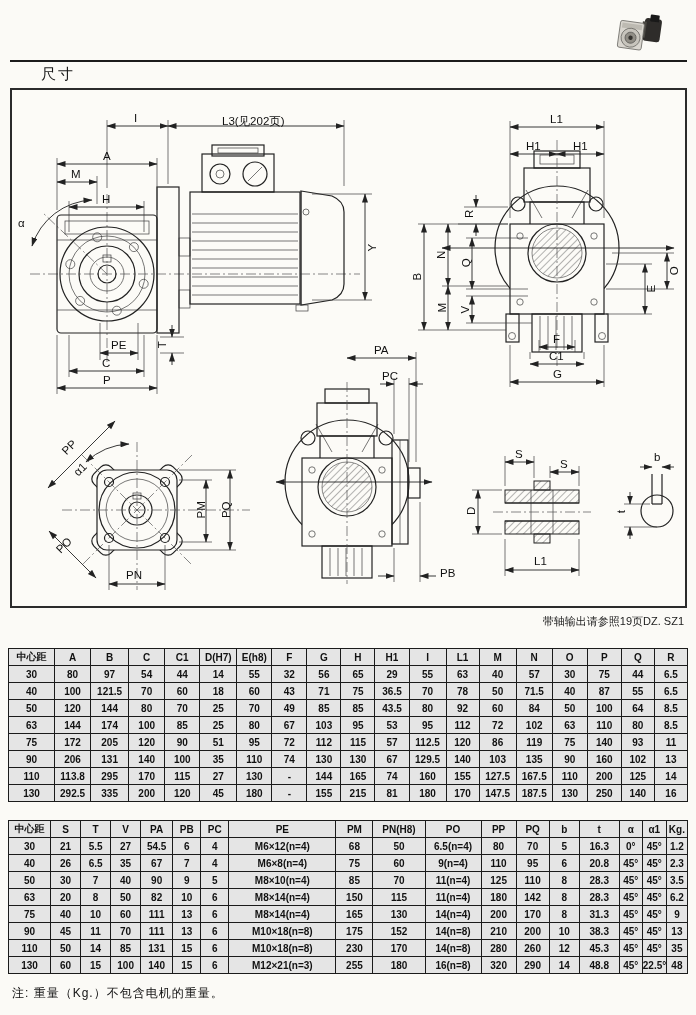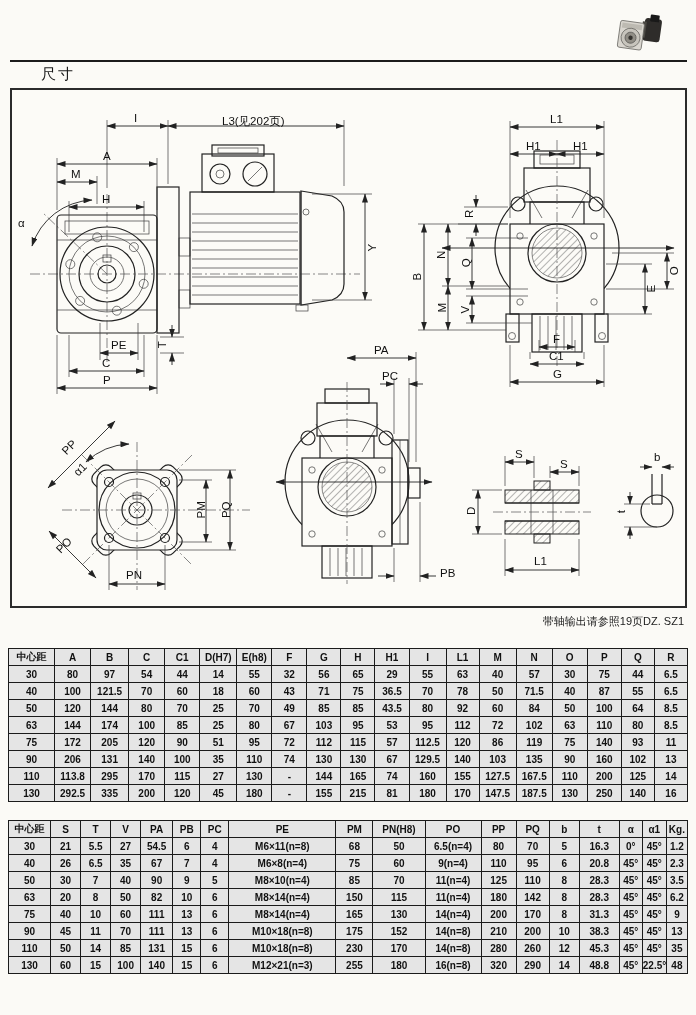--- a/index.html
+++ b/index.html
@@ -625,21 +625,21 @@
       </thead>
       <tbody>
         <tr>
           <td>30</td>
           <td>21</td>
           <td>5.5</td>
           <td>27</td>
           <td>54.5</td>
           <td>6</td>
           <td>4</td>
-          <td>M6×11(n=8)</td>
+          <td>M6×12(n=4)</td>
           <td>68</td>
           <td>50</td>
           <td>6.5(n=4)</td>
           <td>80</td>
           <td>70</td>
           <td>5</td>
           <td>16.3</td>
           <td>0°</td>
           <td>45°</td>
           <td>1.2</td>
@@ -780,13 +780,14 @@
           <td>290</td>
           <td>14</td>
           <td>48.8</td>
           <td>45°</td>
           <td>22.5°</td>
           <td>48</td>
         </tr>
       </tbody>
     </table>
 
+  <div class="note-bottom">注: 重量（Kg.）不包含电机的重量。</div>
 </div>
 
 </body></html>

